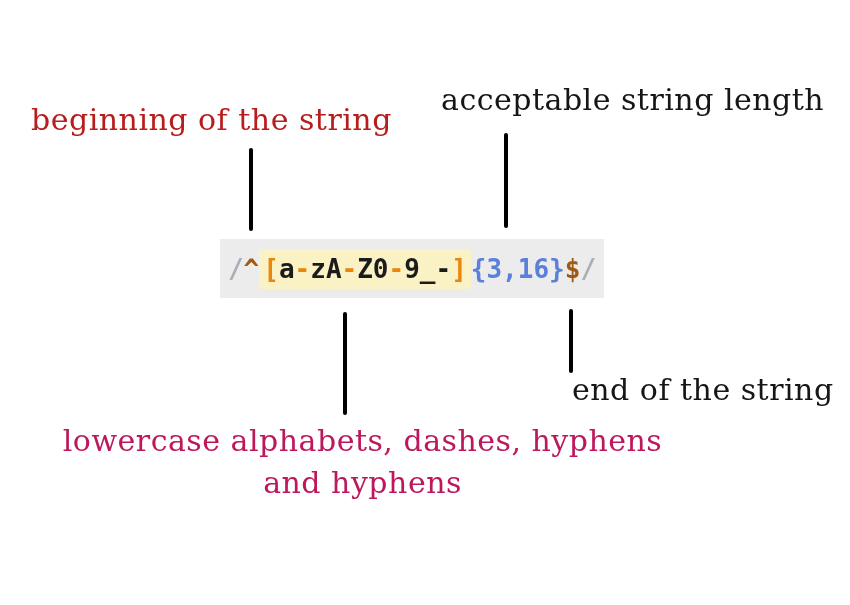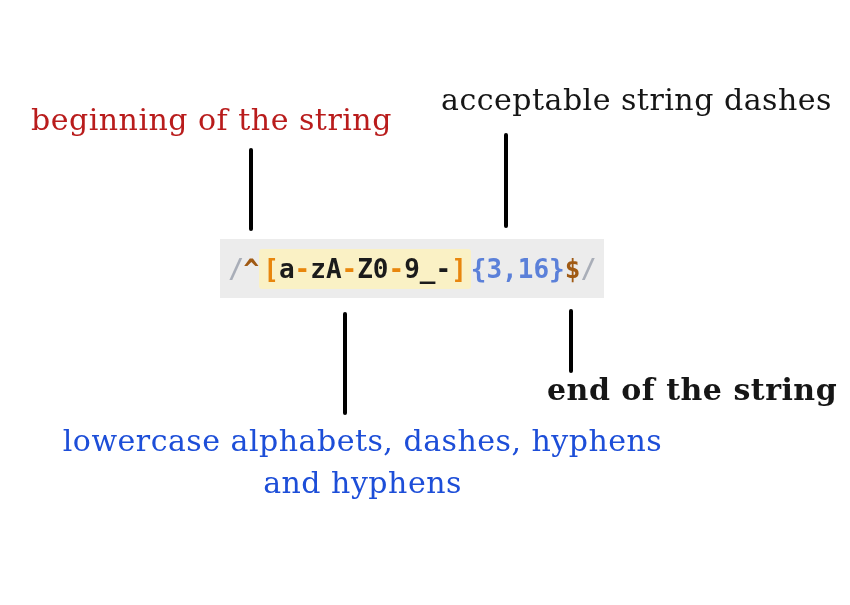--- a/index.html
+++ b/index.html
@@ -14,21 +14,21 @@
   }
   .label {
     position: absolute;
     font-size: 30px;
     line-height: 38px;
     white-space: nowrap;
     letter-spacing: 0.5px;
   }
   .label-beginning   { left: 31px;  top: 101px; }
   .label-acceptable  { left: 441px; top: 81px;  }
-  .label-end         { left: 547px; top: 371px; font-weight: bold; }
+  .label-end         { left: 572px; top: 371px; }
   .label-charclass {
     left: 45px; top: 420px;
     width: 635px;
     text-align: center;
     white-space: normal;
     line-height: 42px;
   }
   .connector {
     position: absolute;
     width: 4px;
@@ -54,32 +54,32 @@
   .code-box span.hl-start { padding-left: 4px; border-top-left-radius: 3px; border-bottom-left-radius: 3px; }
   .code-box span.hl-end   { padding-right: 4px; border-top-right-radius: 3px; border-bottom-right-radius: 3px; }
 </style>
 </head>
 <body>
 
 <div class="canvas">
 
   <div class="label label-beginning" style="color: #b91c1c;">beginning of the string</div>
 
-  <div class="label label-acceptable" style="color: rgb(22, 22, 22);">acceptable string dashes</div>
+  <div class="label label-acceptable" style="color: rgb(22, 22, 22);">acceptable string length</div>
 
   <div class="connector connector-a" style="background: rgb(0, 0, 0);"></div>
 
   <div class="connector connector-b" style="background: rgb(0, 0, 0);"></div>
 
   <div class="code-box" style="background: rgb(236, 236, 236);"><span style="color: rgb(169, 174, 184);">/</span><span style="color: rgb(160, 90, 20);">^</span><span class="hl-start" style="color: rgb(232, 134, 13); background: rgb(250, 241, 197);">[</span><span style="color: rgb(27, 27, 27); background: rgb(250, 241, 197);">a</span><span style="color: rgb(232, 134, 13); background: rgb(250, 241, 197);">-</span><span style="color: rgb(27, 27, 27); background: rgb(250, 241, 197);">zA</span><span style="color: rgb(232, 134, 13); background: rgb(250, 241, 197);">-</span><span style="color: rgb(27, 27, 27); background: rgb(250, 241, 197);">Z0</span><span style="color: rgb(232, 134, 13); background: rgb(250, 241, 197);">-</span><span style="color: rgb(27, 27, 27); background: rgb(250, 241, 197);">9_-</span><span class="hl-end" style="color: rgb(232, 134, 13); background: rgb(250, 241, 197);">]</span><span style="color: rgb(91, 128, 217);">{3,16}</span><span style="color: rgb(160, 90, 20);">$</span><span style="color: rgb(169, 174, 184);">/</span></div>
 
   <div class="connector connector-c" style="background: rgb(0, 0, 0);"></div>
 
   <div class="connector connector-d" style="background: rgb(0, 0, 0);"></div>
 
   <div class="label label-end" style="color: rgb(22, 22, 22);">end of the string</div>
 
-  <div class="label label-charclass" style="color: #1d4ed8;">
+  <div class="label label-charclass" style="color: #be185d;">
     <span>lowercase alphabets, dashes, hyphens</span><br>
     <span>and hyphens</span>
   </div>
 
 </div>
 
 </body></html>

